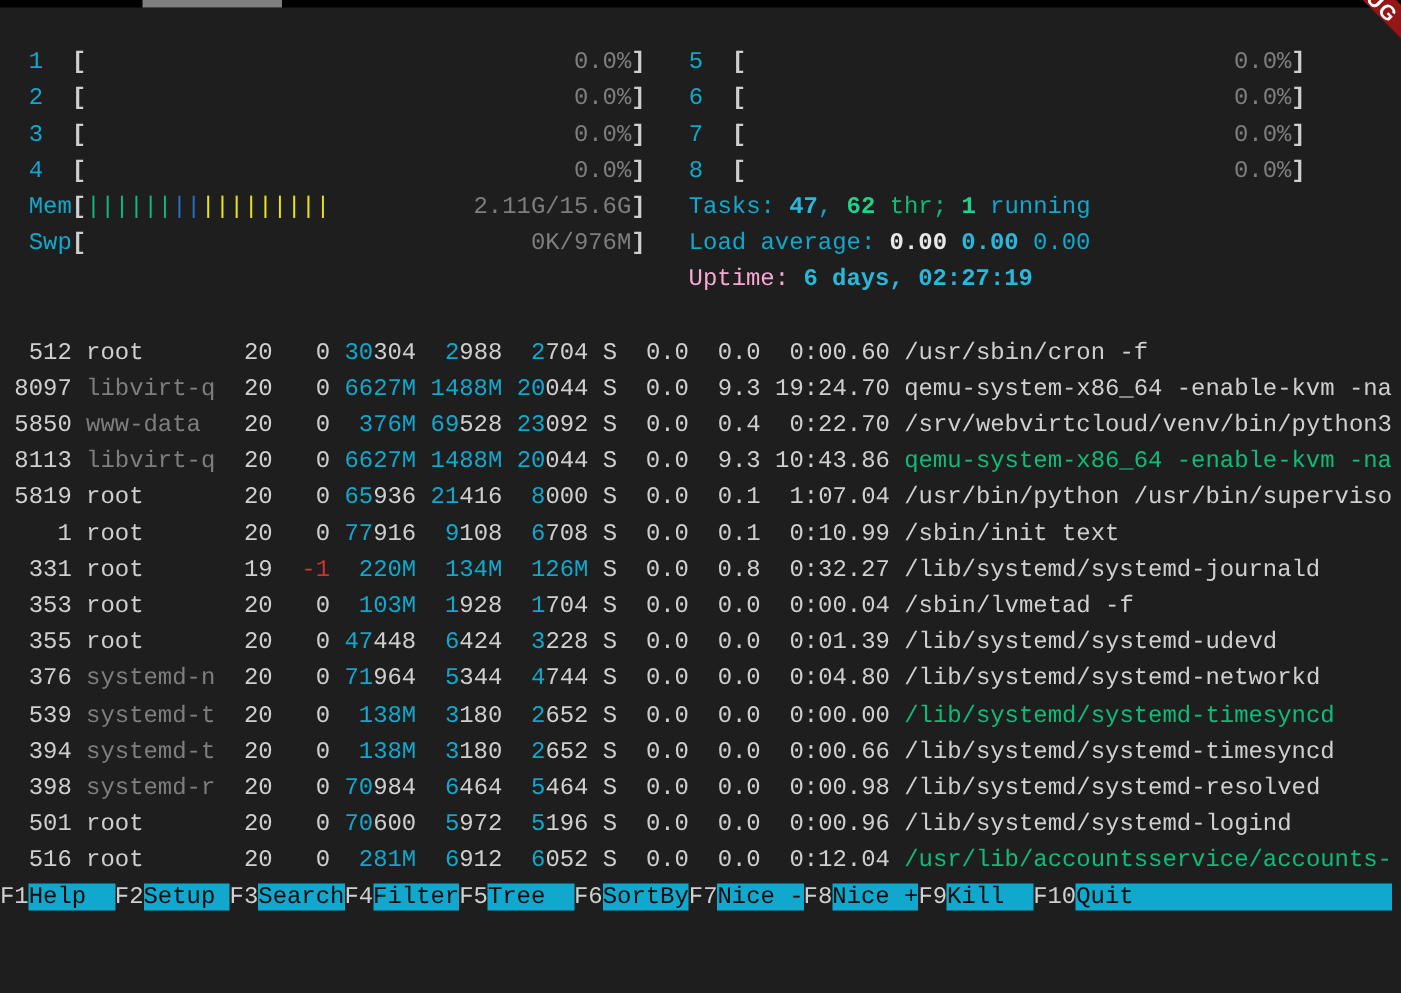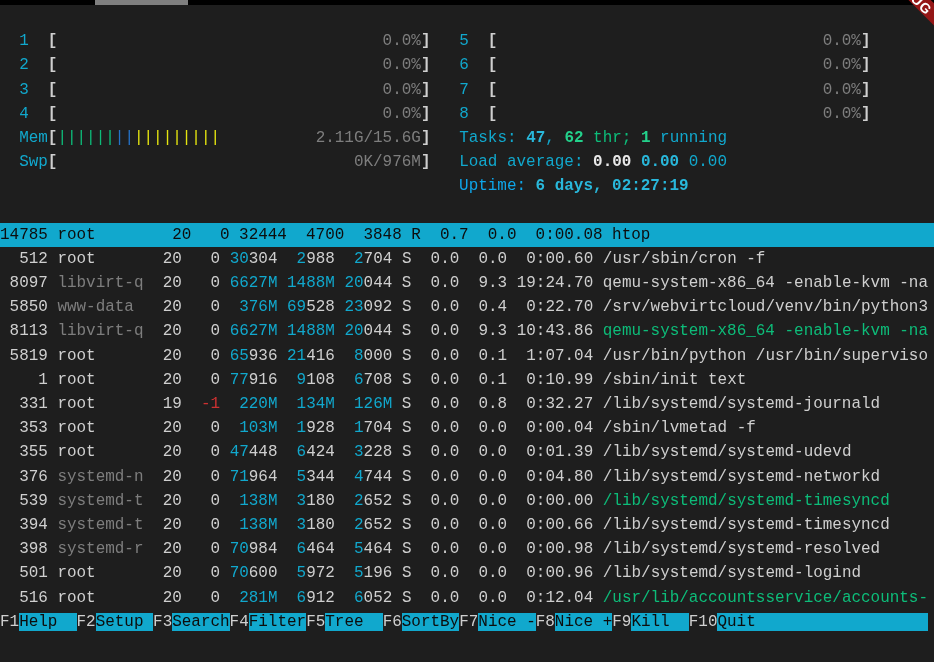--- a/index.html
+++ b/index.html
@@ -9,23 +9,22 @@
 #rib{position:absolute;left:794px;top:0;}
 </style></head><body>
 <div id="term">
 <div class="r"></div>
 <div class="r">  <span style="color:#11a8cd">1  </span><span style="color:#cfcfcf;font-weight:bold">[</span>                                  <span style="color:#7e7e7e">0.0%</span><span style="color:#cfcfcf;font-weight:bold">]</span>   <span style="color:#11a8cd">5  </span><span style="color:#cfcfcf;font-weight:bold">[</span>                                  <span style="color:#7e7e7e">0.0%</span><span style="color:#cfcfcf;font-weight:bold">]</span></div>
 <div class="r">  <span style="color:#11a8cd">2  </span><span style="color:#cfcfcf;font-weight:bold">[</span>                                  <span style="color:#7e7e7e">0.0%</span><span style="color:#cfcfcf;font-weight:bold">]</span>   <span style="color:#11a8cd">6  </span><span style="color:#cfcfcf;font-weight:bold">[</span>                                  <span style="color:#7e7e7e">0.0%</span><span style="color:#cfcfcf;font-weight:bold">]</span></div>
 <div class="r">  <span style="color:#11a8cd">3  </span><span style="color:#cfcfcf;font-weight:bold">[</span>                                  <span style="color:#7e7e7e">0.0%</span><span style="color:#cfcfcf;font-weight:bold">]</span>   <span style="color:#11a8cd">7  </span><span style="color:#cfcfcf;font-weight:bold">[</span>                                  <span style="color:#7e7e7e">0.0%</span><span style="color:#cfcfcf;font-weight:bold">]</span></div>
 <div class="r">  <span style="color:#11a8cd">4  </span><span style="color:#cfcfcf;font-weight:bold">[</span>                                  <span style="color:#7e7e7e">0.0%</span><span style="color:#cfcfcf;font-weight:bold">]</span>   <span style="color:#11a8cd">8  </span><span style="color:#cfcfcf;font-weight:bold">[</span>                                  <span style="color:#7e7e7e">0.0%</span><span style="color:#cfcfcf;font-weight:bold">]</span></div>
 <div class="r">  <span style="color:#11a8cd">Mem</span><span style="color:#cfcfcf;font-weight:bold">[</span><span style="color:#0dbc79">||||||</span><span style="color:#2472c8">||</span><span style="color:#e5e510">|||||||||</span>          <span style="color:#7e7e7e">2.11G/15.6G</span><span style="color:#cfcfcf;font-weight:bold">]</span>   <span style="color:#11a8cd">Tasks: </span><span style="color:#29b8db;font-weight:bold">47</span><span style="color:#11a8cd">, </span><span style="color:#23d18b;font-weight:bold">62</span><span style="color:#0dbc79"> thr; </span><span style="color:#23d18b;font-weight:bold">1</span><span style="color:#11a8cd"> running</span></div>
 <div class="r">  <span style="color:#11a8cd">Swp</span><span style="color:#cfcfcf;font-weight:bold">[</span>                               <span style="color:#7e7e7e">0K/976M</span><span style="color:#cfcfcf;font-weight:bold">]</span>   <span style="color:#11a8cd">Load average: </span><span style="color:#e9e9e9;font-weight:bold">0.00 </span><span style="color:#29b8db;font-weight:bold">0.00 </span><span style="color:#11a8cd">0.00</span></div>
-<div class="r">                                                <span style="color:#0ea5e9">Uptime: </span><span style="color:#29b8db;font-weight:bold">6 days, 02:27:19</span></div>
+<div class="r">                                                <span style="color:#f9a8d4">Uptime: </span><span style="color:#29b8db;font-weight:bold">6 days, 02:27:19</span></div>
 <div class="r"></div>
-<div class="r" style="background:#11a8cd"><span style="color:#0d0d0d">14785 root        20   0 32444  4700  3848 R  0.7  0.0  0:00.08 htop                             </span></div>
 <div class="r"><span style="color:#cfcfcf">  512</span> <span style="color:#cfcfcf">root     </span> <span style="color:#cfcfcf"> 20</span>   <span style="color:#cfcfcf">0</span> <span style="color:#11a8cd">30</span><span style="color:#cfcfcf">304</span>  <span style="color:#11a8cd">2</span><span style="color:#cfcfcf">988</span>  <span style="color:#11a8cd">2</span><span style="color:#cfcfcf">704</span> <span style="color:#cfcfcf">S</span> <span style="color:#cfcfcf"> 0.0</span> <span style="color:#cfcfcf"> 0.0</span> <span style="color:#cfcfcf"> 0:00.60 </span><span style="color:#cfcfcf">/usr/sbin/cron -f</span></div>
 <div class="r"><span style="color:#cfcfcf"> 8097</span> <span style="color:#7e7e7e">libvirt-q</span> <span style="color:#cfcfcf"> 20</span>   <span style="color:#cfcfcf">0</span> <span style="color:#11a8cd">6627M</span> <span style="color:#11a8cd">1488M</span> <span style="color:#11a8cd">20</span><span style="color:#cfcfcf">044</span> <span style="color:#cfcfcf">S</span> <span style="color:#cfcfcf"> 0.0</span> <span style="color:#cfcfcf"> 9.3</span> <span style="color:#cfcfcf">19:24.70 </span><span style="color:#cfcfcf">qemu-system-x86_64 -enable-kvm -na</span></div>
 <div class="r"><span style="color:#cfcfcf"> 5850</span> <span style="color:#7e7e7e">www-data </span> <span style="color:#cfcfcf"> 20</span>   <span style="color:#cfcfcf">0</span>  <span style="color:#11a8cd">376M</span> <span style="color:#11a8cd">69</span><span style="color:#cfcfcf">528</span> <span style="color:#11a8cd">23</span><span style="color:#cfcfcf">092</span> <span style="color:#cfcfcf">S</span> <span style="color:#cfcfcf"> 0.0</span> <span style="color:#cfcfcf"> 0.4</span> <span style="color:#cfcfcf"> 0:22.70 </span><span style="color:#cfcfcf">/srv/webvirtcloud/venv/bin/python3</span></div>
 <div class="r"><span style="color:#cfcfcf"> 8113</span> <span style="color:#7e7e7e">libvirt-q</span> <span style="color:#cfcfcf"> 20</span>   <span style="color:#cfcfcf">0</span> <span style="color:#11a8cd">6627M</span> <span style="color:#11a8cd">1488M</span> <span style="color:#11a8cd">20</span><span style="color:#cfcfcf">044</span> <span style="color:#cfcfcf">S</span> <span style="color:#cfcfcf"> 0.0</span> <span style="color:#cfcfcf"> 9.3</span> <span style="color:#cfcfcf">10:43.86 </span><span style="color:#0dbc79">qemu-system-x86_64 -enable-kvm -na</span></div>
 <div class="r"><span style="color:#cfcfcf"> 5819</span> <span style="color:#cfcfcf">root     </span> <span style="color:#cfcfcf"> 20</span>   <span style="color:#cfcfcf">0</span> <span style="color:#11a8cd">65</span><span style="color:#cfcfcf">936</span> <span style="color:#11a8cd">21</span><span style="color:#cfcfcf">416</span>  <span style="color:#11a8cd">8</span><span style="color:#cfcfcf">000</span> <span style="color:#cfcfcf">S</span> <span style="color:#cfcfcf"> 0.0</span> <span style="color:#cfcfcf"> 0.1</span> <span style="color:#cfcfcf"> 1:07.04 </span><span style="color:#cfcfcf">/usr/bin/python /usr/bin/superviso</span></div>
 <div class="r"><span style="color:#cfcfcf">    1</span> <span style="color:#cfcfcf">root     </span> <span style="color:#cfcfcf"> 20</span>   <span style="color:#cfcfcf">0</span> <span style="color:#11a8cd">77</span><span style="color:#cfcfcf">916</span>  <span style="color:#11a8cd">9</span><span style="color:#cfcfcf">108</span>  <span style="color:#11a8cd">6</span><span style="color:#cfcfcf">708</span> <span style="color:#cfcfcf">S</span> <span style="color:#cfcfcf"> 0.0</span> <span style="color:#cfcfcf"> 0.1</span> <span style="color:#cfcfcf"> 0:10.99 </span><span style="color:#cfcfcf">/sbin/init text</span></div>
 <div class="r"><span style="color:#cfcfcf">  331</span> <span style="color:#cfcfcf">root     </span> <span style="color:#cfcfcf"> 19</span>  <span style="color:#cd3131">-1</span>  <span style="color:#11a8cd">220M</span>  <span style="color:#11a8cd">134M</span>  <span style="color:#11a8cd">126M</span> <span style="color:#cfcfcf">S</span> <span style="color:#cfcfcf"> 0.0</span> <span style="color:#cfcfcf"> 0.8</span> <span style="color:#cfcfcf"> 0:32.27 </span><span style="color:#cfcfcf">/lib/systemd/systemd-journald</span></div>
 <div class="r"><span style="color:#cfcfcf">  353</span> <span style="color:#cfcfcf">root     </span> <span style="color:#cfcfcf"> 20</span>   <span style="color:#cfcfcf">0</span>  <span style="color:#11a8cd">103M</span>  <span style="color:#11a8cd">1</span><span style="color:#cfcfcf">928</span>  <span style="color:#11a8cd">1</span><span style="color:#cfcfcf">704</span> <span style="color:#cfcfcf">S</span> <span style="color:#cfcfcf"> 0.0</span> <span style="color:#cfcfcf"> 0.0</span> <span style="color:#cfcfcf"> 0:00.04 </span><span style="color:#cfcfcf">/sbin/lvmetad -f</span></div>
 <div class="r"><span style="color:#cfcfcf">  355</span> <span style="color:#cfcfcf">root     </span> <span style="color:#cfcfcf"> 20</span>   <span style="color:#cfcfcf">0</span> <span style="color:#11a8cd">47</span><span style="color:#cfcfcf">448</span>  <span style="color:#11a8cd">6</span><span style="color:#cfcfcf">424</span>  <span style="color:#11a8cd">3</span><span style="color:#cfcfcf">228</span> <span style="color:#cfcfcf">S</span> <span style="color:#cfcfcf"> 0.0</span> <span style="color:#cfcfcf"> 0.0</span> <span style="color:#cfcfcf"> 0:01.39 </span><span style="color:#cfcfcf">/lib/systemd/systemd-udevd</span></div>
 <div class="r"><span style="color:#cfcfcf">  376</span> <span style="color:#7e7e7e">systemd-n</span> <span style="color:#cfcfcf"> 20</span>   <span style="color:#cfcfcf">0</span> <span style="color:#11a8cd">71</span><span style="color:#cfcfcf">964</span>  <span style="color:#11a8cd">5</span><span style="color:#cfcfcf">344</span>  <span style="color:#11a8cd">4</span><span style="color:#cfcfcf">744</span> <span style="color:#cfcfcf">S</span> <span style="color:#cfcfcf"> 0.0</span> <span style="color:#cfcfcf"> 0.0</span> <span style="color:#cfcfcf"> 0:04.80 </span><span style="color:#cfcfcf">/lib/systemd/systemd-networkd</span></div>

